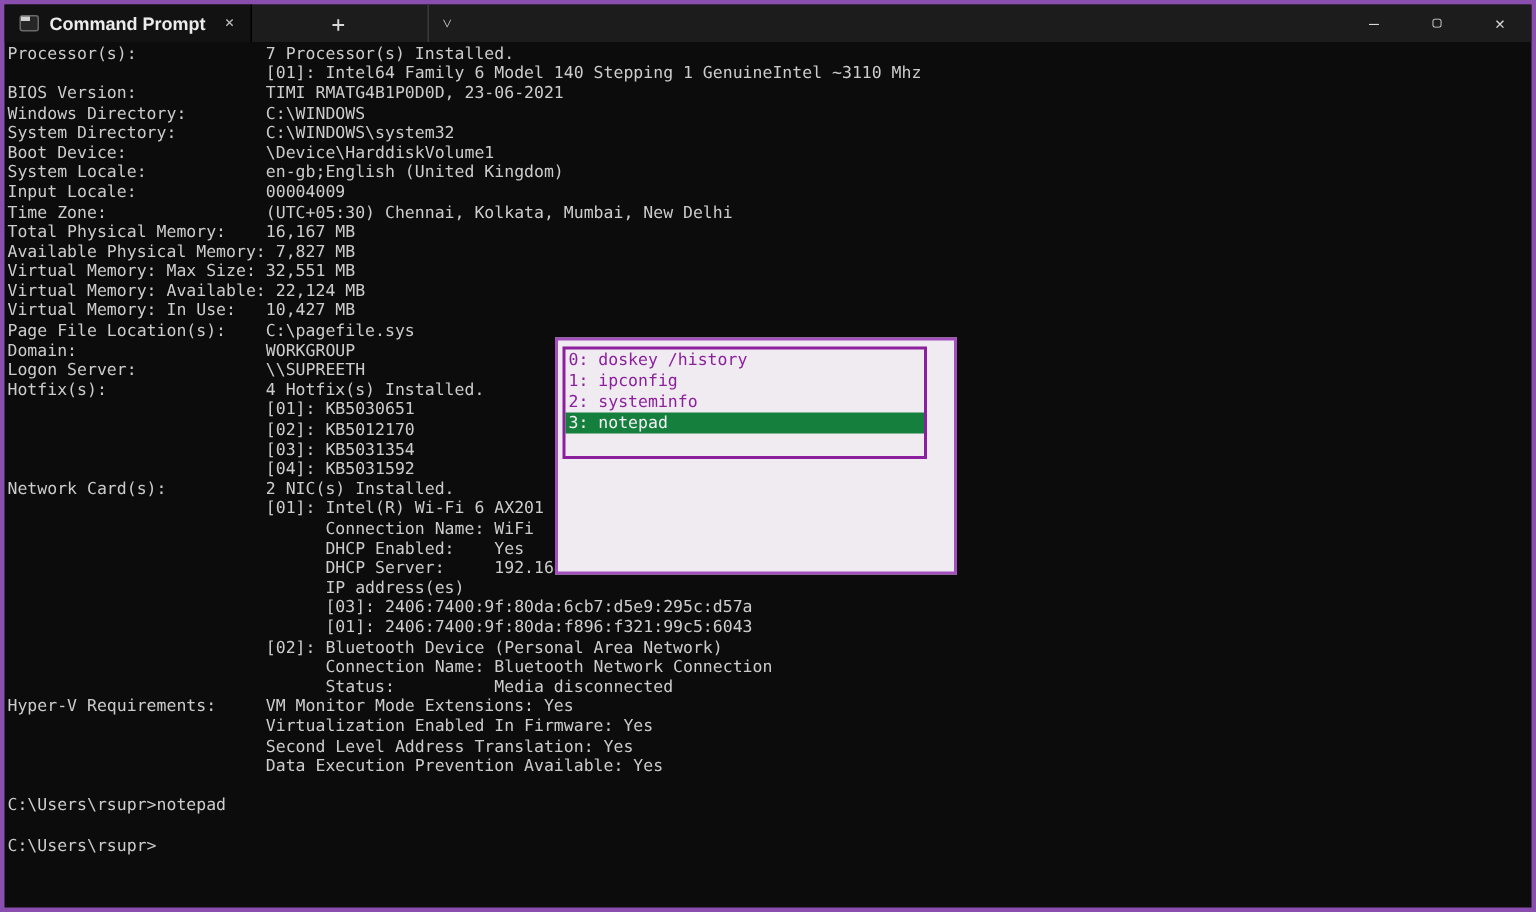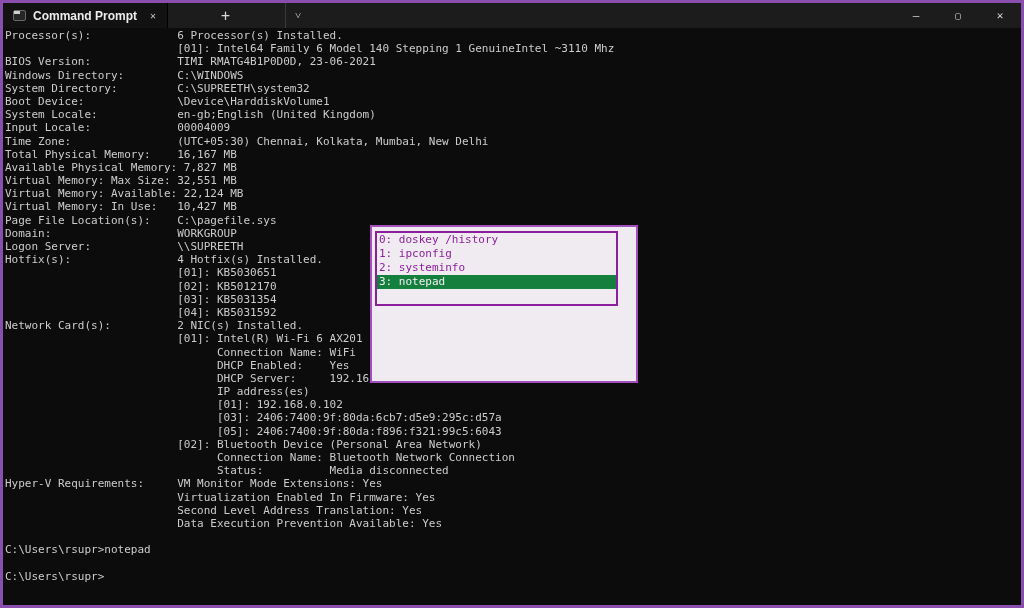--- a/index.html
+++ b/index.html
@@ -150,25 +150,25 @@
     <div class="wc-btn wc-max">
       <span>▢</span>
     </div>
     <div class="wc-btn wc-close">
       <span>✕</span>
     </div>
   </div>
 </div>
 
 <div class="terminal">
-    <div class="t-line">Processor(s):             6 Processor(s) Installed.</div>
+    <div class="t-line">Processor(s):             7 Processor(s) Installed.</div>
     <div class="t-line">                          [01]: Intel64 Family 6 Model 140 Stepping 1 GenuineIntel ~3110 Mhz</div>
     <div class="t-line">BIOS Version:             TIMI RMATG4B1P0D0D, 23-06-2021</div>
     <div class="t-line">Windows Directory:        C:\WINDOWS</div>
-    <div class="t-line">System Directory:         C:\SUPREETH\system32</div>
+    <div class="t-line">System Directory:         C:\WINDOWS\system32</div>
     <div class="t-line">Boot Device:              \Device\HarddiskVolume1</div>
     <div class="t-line">System Locale:            en-gb;English (United Kingdom)</div>
     <div class="t-line">Input Locale:             00004009</div>
     <div class="t-line">Time Zone:                (UTC+05:30) Chennai, Kolkata, Mumbai, New Delhi</div>
     <div class="t-line">Total Physical Memory:    16,167 MB</div>
     <div class="t-line">Available Physical Memory: 7,827 MB</div>
     <div class="t-line">Virtual Memory: Max Size: 32,551 MB</div>
     <div class="t-line">Virtual Memory: Available: 22,124 MB</div>
     <div class="t-line">Virtual Memory: In Use:   10,427 MB</div>
     <div class="t-line">Page File Location(s):    C:\pagefile.sys</div>
@@ -178,23 +178,22 @@
     <div class="t-line">                          [01]: KB5030651</div>
     <div class="t-line">                          [02]: KB5012170</div>
     <div class="t-line">                          [03]: KB5031354</div>
     <div class="t-line">                          [04]: KB5031592</div>
     <div class="t-line">Network Card(s):          2 NIC(s) Installed.</div>
     <div class="t-line">                          [01]: Intel(R) Wi-Fi 6 AX201 160MHz</div>
     <div class="t-line">                                Connection Name: WiFi</div>
     <div class="t-line">                                DHCP Enabled:    Yes</div>
     <div class="t-line">                                DHCP Server:     192.168.0.1</div>
     <div class="t-line">                                IP address(es)</div>
-    <div class="t-line">                                [01]: 192.168.0.102</div>
     <div class="t-line">                                [03]: 2406:7400:9f:80da:6cb7:d5e9:295c:d57a</div>
-    <div class="t-line">                                [05]: 2406:7400:9f:80da:f896:f321:99c5:6043</div>
+    <div class="t-line">                                [01]: 2406:7400:9f:80da:f896:f321:99c5:6043</div>
     <div class="t-line">                          [02]: Bluetooth Device (Personal Area Network)</div>
     <div class="t-line">                                Connection Name: Bluetooth Network Connection</div>
     <div class="t-line">                                Status:          Media disconnected</div>
     <div class="t-line">Hyper-V Requirements:     VM Monitor Mode Extensions: Yes</div>
     <div class="t-line">                          Virtualization Enabled In Firmware: Yes</div>
     <div class="t-line">                          Second Level Address Translation: Yes</div>
     <div class="t-line">                          Data Execution Prevention Available: Yes</div>
     <div class="t-line">&nbsp;</div>
     <div class="t-line">C:\Users\rsupr&gt;notepad</div>
     <div class="t-line">&nbsp;</div>

